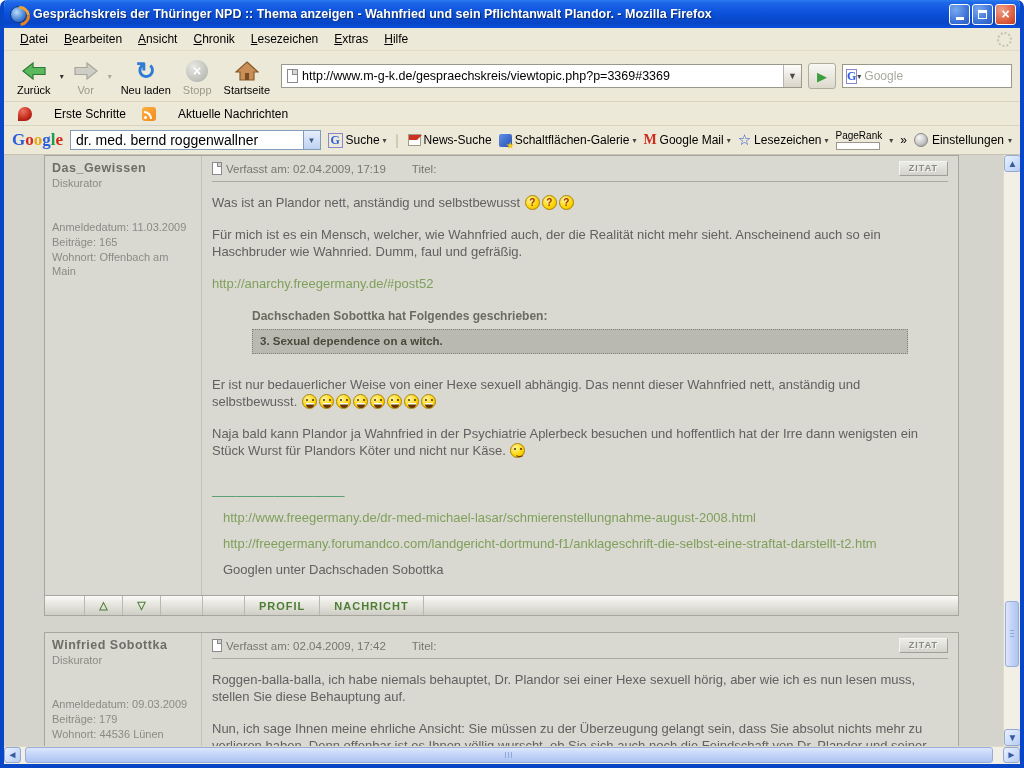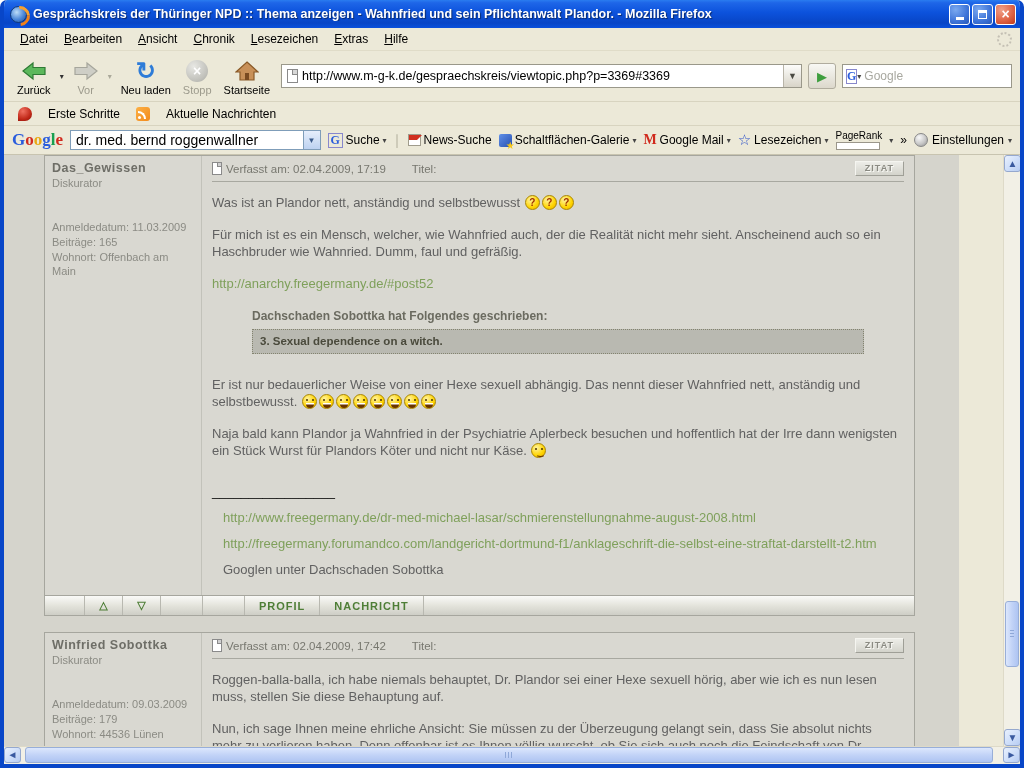--- a/index.html
+++ b/index.html
@@ -69,21 +69,21 @@
   .searchbar input { flex:1; border:none; outline:none; font-size:12px; padding:0 3px;
     font-family:"Liberation Sans",sans-serif; background:transparent; }
   .searchbar input::placeholder { color:#A8A8A0; }
   .mag-icon { width:10px; height:10px; border:2px solid #9A9A92; border-radius:50%; position:relative; margin-right:2px;}
   .mag-icon::after { content:""; position:absolute; width:5px; height:2px; background:#9A9A92;
     transform:rotate(45deg); right:-4px; bottom:-2px; }
 
   
   .bookmarks { height:24px; flex:0 0 24px; display:flex; align-items:center; padding-left:8px;
     background:#ECE9D8; border-bottom:1px solid #D8D4C0; font-size:12px; gap:4px; }
-  .bm-item { display:flex; align-items:center; gap:16px; padding:2px 6px; }
+  .bm-item { display:flex; align-items:center; gap:22px; padding:2px 6px; }
   .firstrun-icon { width:14px; height:14px; border-radius:50% 50% 50% 0;
     background:radial-gradient(circle at 35% 30%, #F07060, #C02818 60%, #801008); }
   .rss-icon { width:14px; height:14px; border-radius:3px; background:linear-gradient(135deg,#FCB045,#F28A1C);
     position:relative; overflow:hidden; }
   .rss-icon::before { content:""; position:absolute; left:2px; bottom:2px; width:3px; height:3px;
     background:#fff; border-radius:50%; }
   .rss-icon::after { content:""; position:absolute; left:2px; bottom:2px; width:8px; height:8px;
     border:2px solid #fff; border-left:none; border-bottom:none; border-radius:0 100% 0 0;
     box-sizing:border-box; }
 
@@ -109,21 +109,21 @@
   .gmail-icon { color:#D02A1D; font-weight:bold; font-size:14px; font-family:"Liberation Serif",serif; }
   .star-icon { color:#2B50C8; font-size:15px; }
   .pagerank { display:flex; flex-direction:column; align-items:flex-start; line-height:1; }
   .pagerank .pr-label { font-size:10px; }
   .pagerank .pr-bar { width:44px; height:8px; border:1px solid #9A968A; background:#fff; margin-top:1px; }
   .sphere-icon { width:14px; height:14px; border-radius:50%;
     background:radial-gradient(circle at 35% 30%, #F8F8F8, #C8C8C8 55%, #8E8E8E); border:1px solid #888; }
   .gt-right { margin-left:auto; display:flex; align-items:center; gap:4px; }
 
   
-  .content { flex:1; display:flex; overflow:hidden;gap:44px; }
+  .content { flex:1; display:flex; overflow:hidden; }
   .page { flex:1; background:#D5D4CC; overflow:hidden; padding-left:40px; padding-right:44px; }
 
   .post-row { display:flex; background:#D9D8D1; border:1px solid #A6A69E; border-bottom:none; }
   .user-cell { width:157px; flex:0 0 157px; padding:5px 7px; border-right:1px solid #C2C2BA;
     font-size:11px; color:#8B8B84; line-height:14px; }
   .author { font-weight:bold; font-size:12.5px; color:#6E6E67; letter-spacing:0.5px; }
   .rank { font-size:11px; color:#8B8B84; margin-top:1px; }
   .user-details { margin-top:30px; }
   .user-details div { margin-bottom:1px; }
   .post-cell { flex:1; padding:5px 10px 8px; min-width:0; }
@@ -141,21 +141,21 @@
   .post-body p { margin:15px 0; }
   .post-body p.first { margin-top:12px; }
   a.green-link { color:#7FA05B; text-decoration:none; display:inline-block; }
   .quote-wrap { margin:16px 0 16px 40px; }
   .quote-title { font-weight:bold; font-size:12px; color:#6B6B60; margin-bottom:4px; }
   .quote-box { background:#B9B9B1; border:1px dotted #83836F; padding:3px 7px; margin-right:40px;
     font-weight:bold; font-size:11.5px; color:#4A4A3C; }
   .gap-after-quote { margin-top:22px !important; }
 
   .sig { margin-top:24px; }
-  .sig .sig-div { color:#000000; letter-spacing:0; }
+  .sig .sig-div { color:#15803d; letter-spacing:0;font-family:Liberation Mono, monospace; }
   .sig .sig-line { margin:9px 11px; }
 
   
   .smi { display:inline-block; width:15px; height:15px; border-radius:50%; position:relative;
     vertical-align:-3px; margin:0 1px;
     background:radial-gradient(circle at 35% 30%, #FFF3A0, #FFD400 60%, #E8AE00); border:1px solid #A98500; }
   .smi-q::after { content:"?"; position:absolute; left:0; top:0; width:13px; height:13px;
     display:flex; align-items:center; justify-content:center; color:#A03000; font-weight:bold; font-size:10px; }
   .smi-face::before { content:""; position:absolute; top:4px; left:3px; width:2px; height:2px;
     background:#4a3000; border-radius:50%; box-shadow:6px 0 0 #4a3000; }

